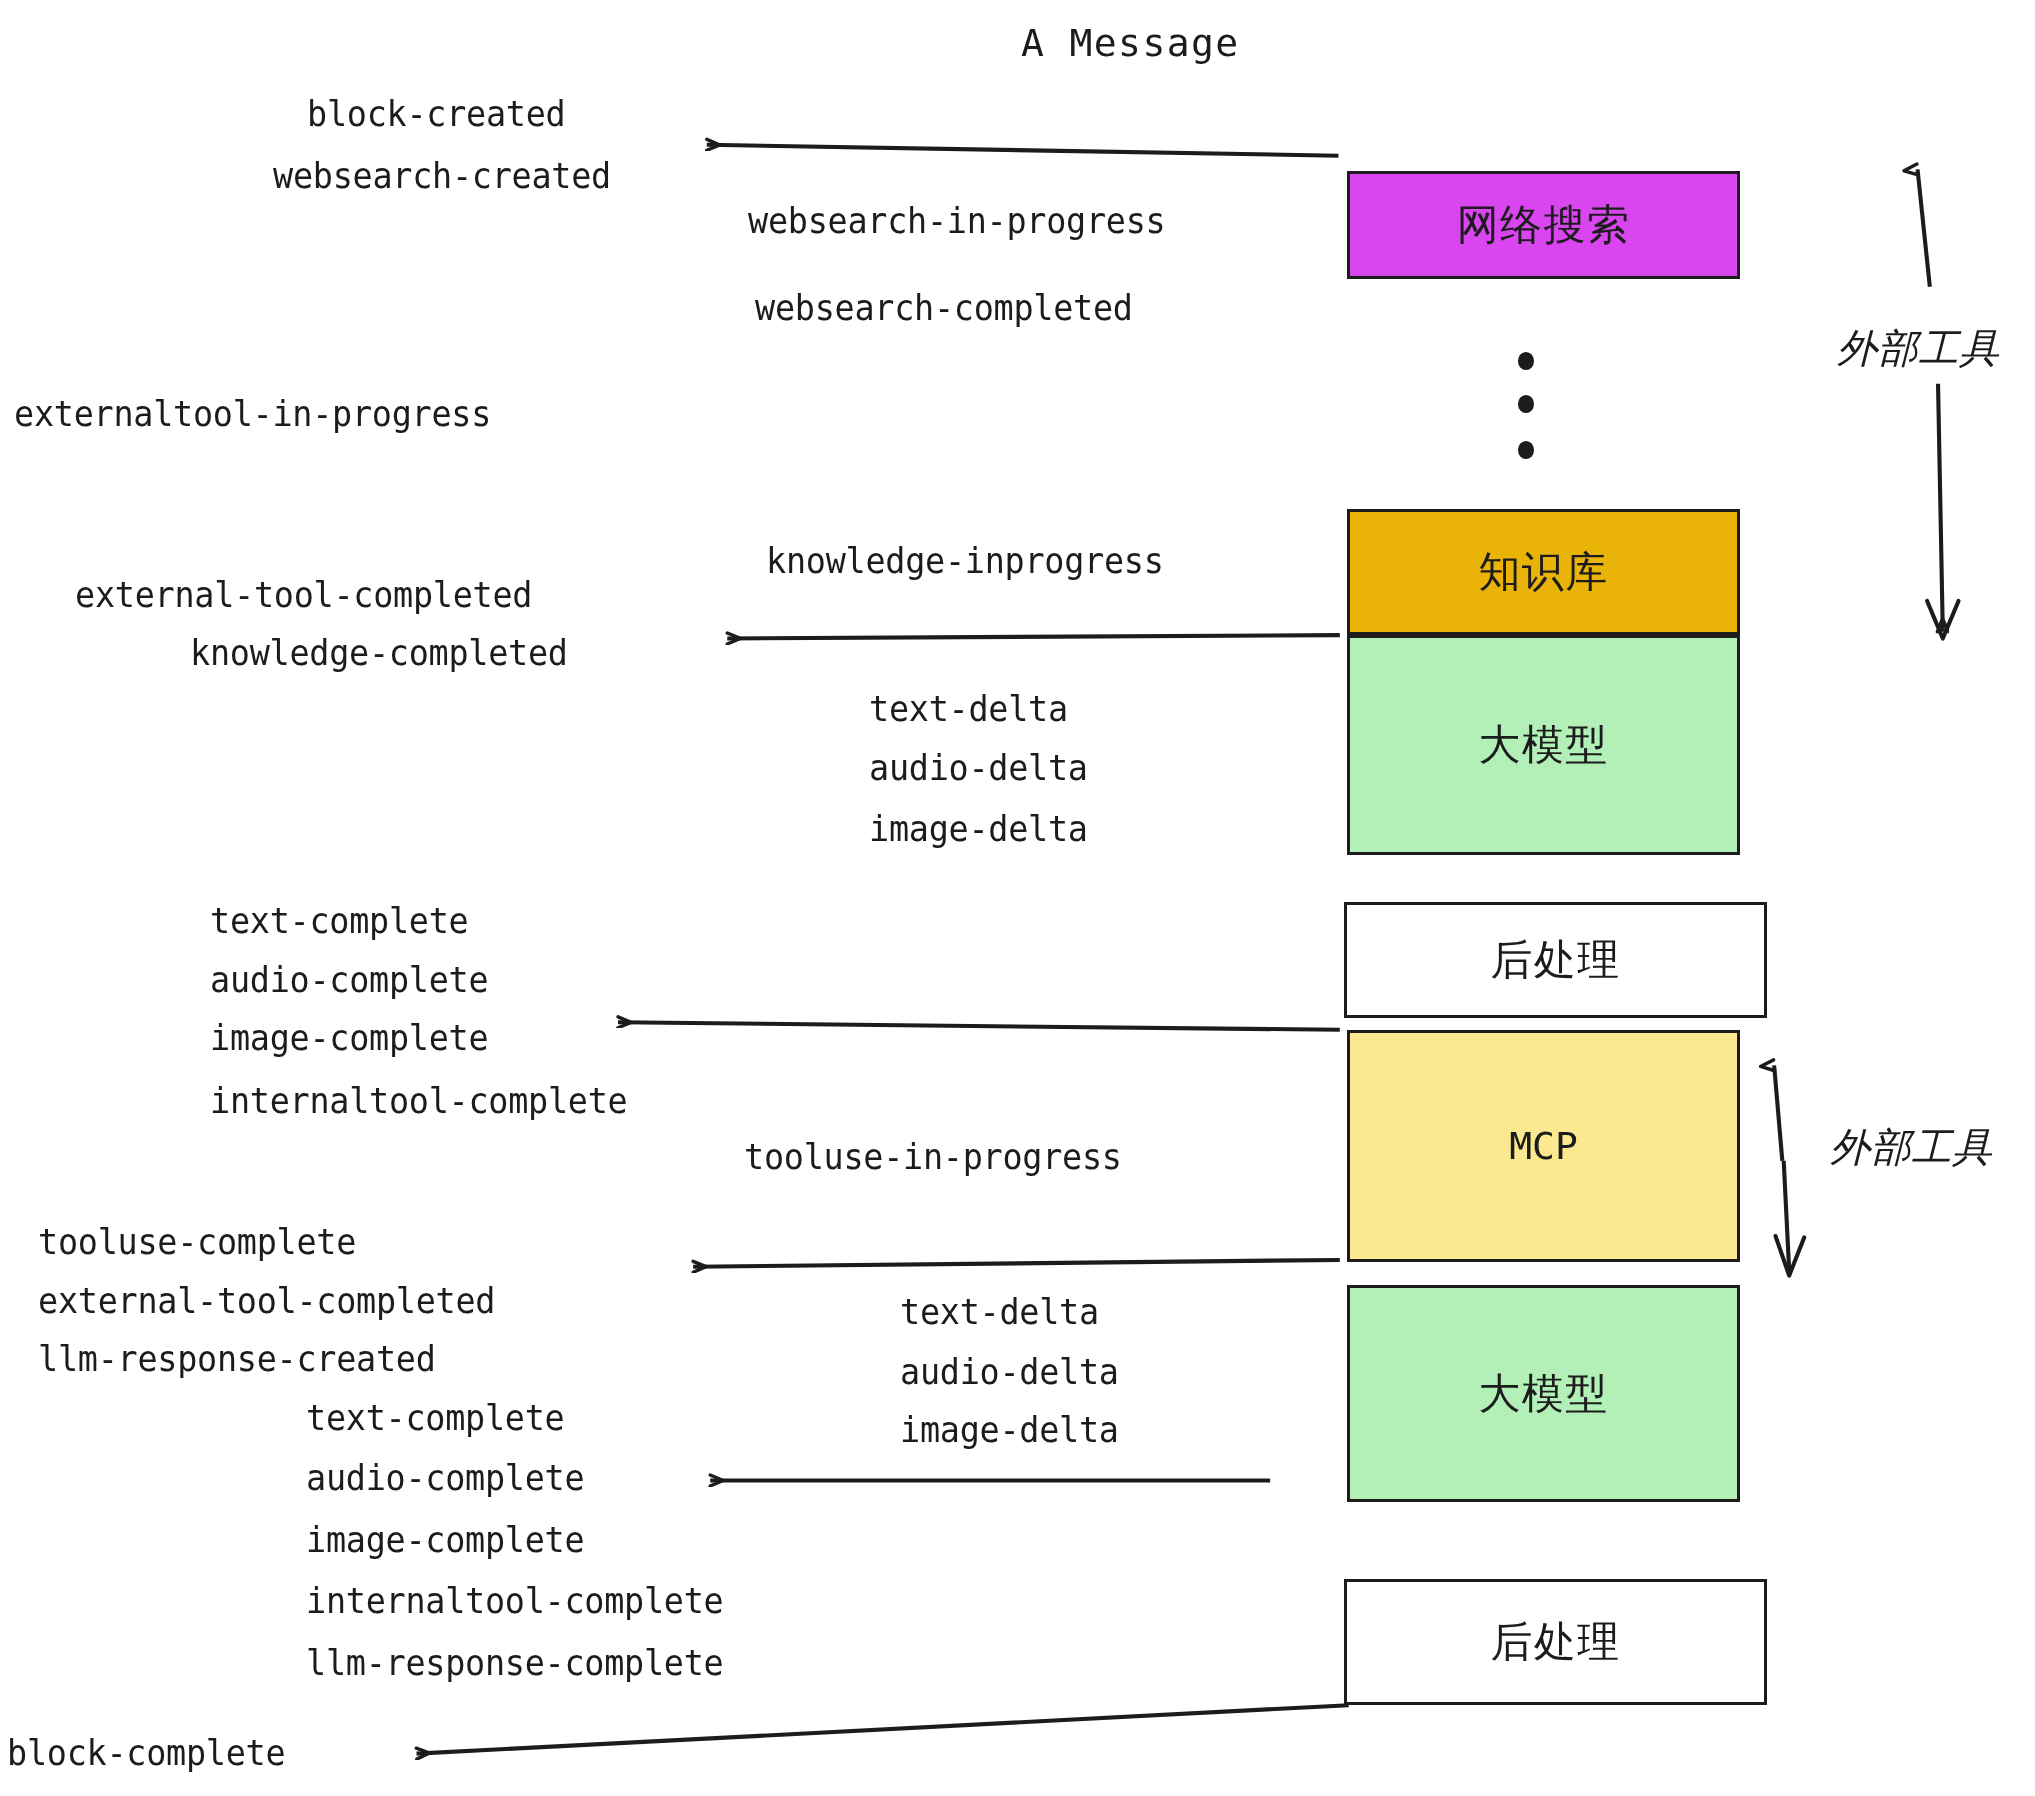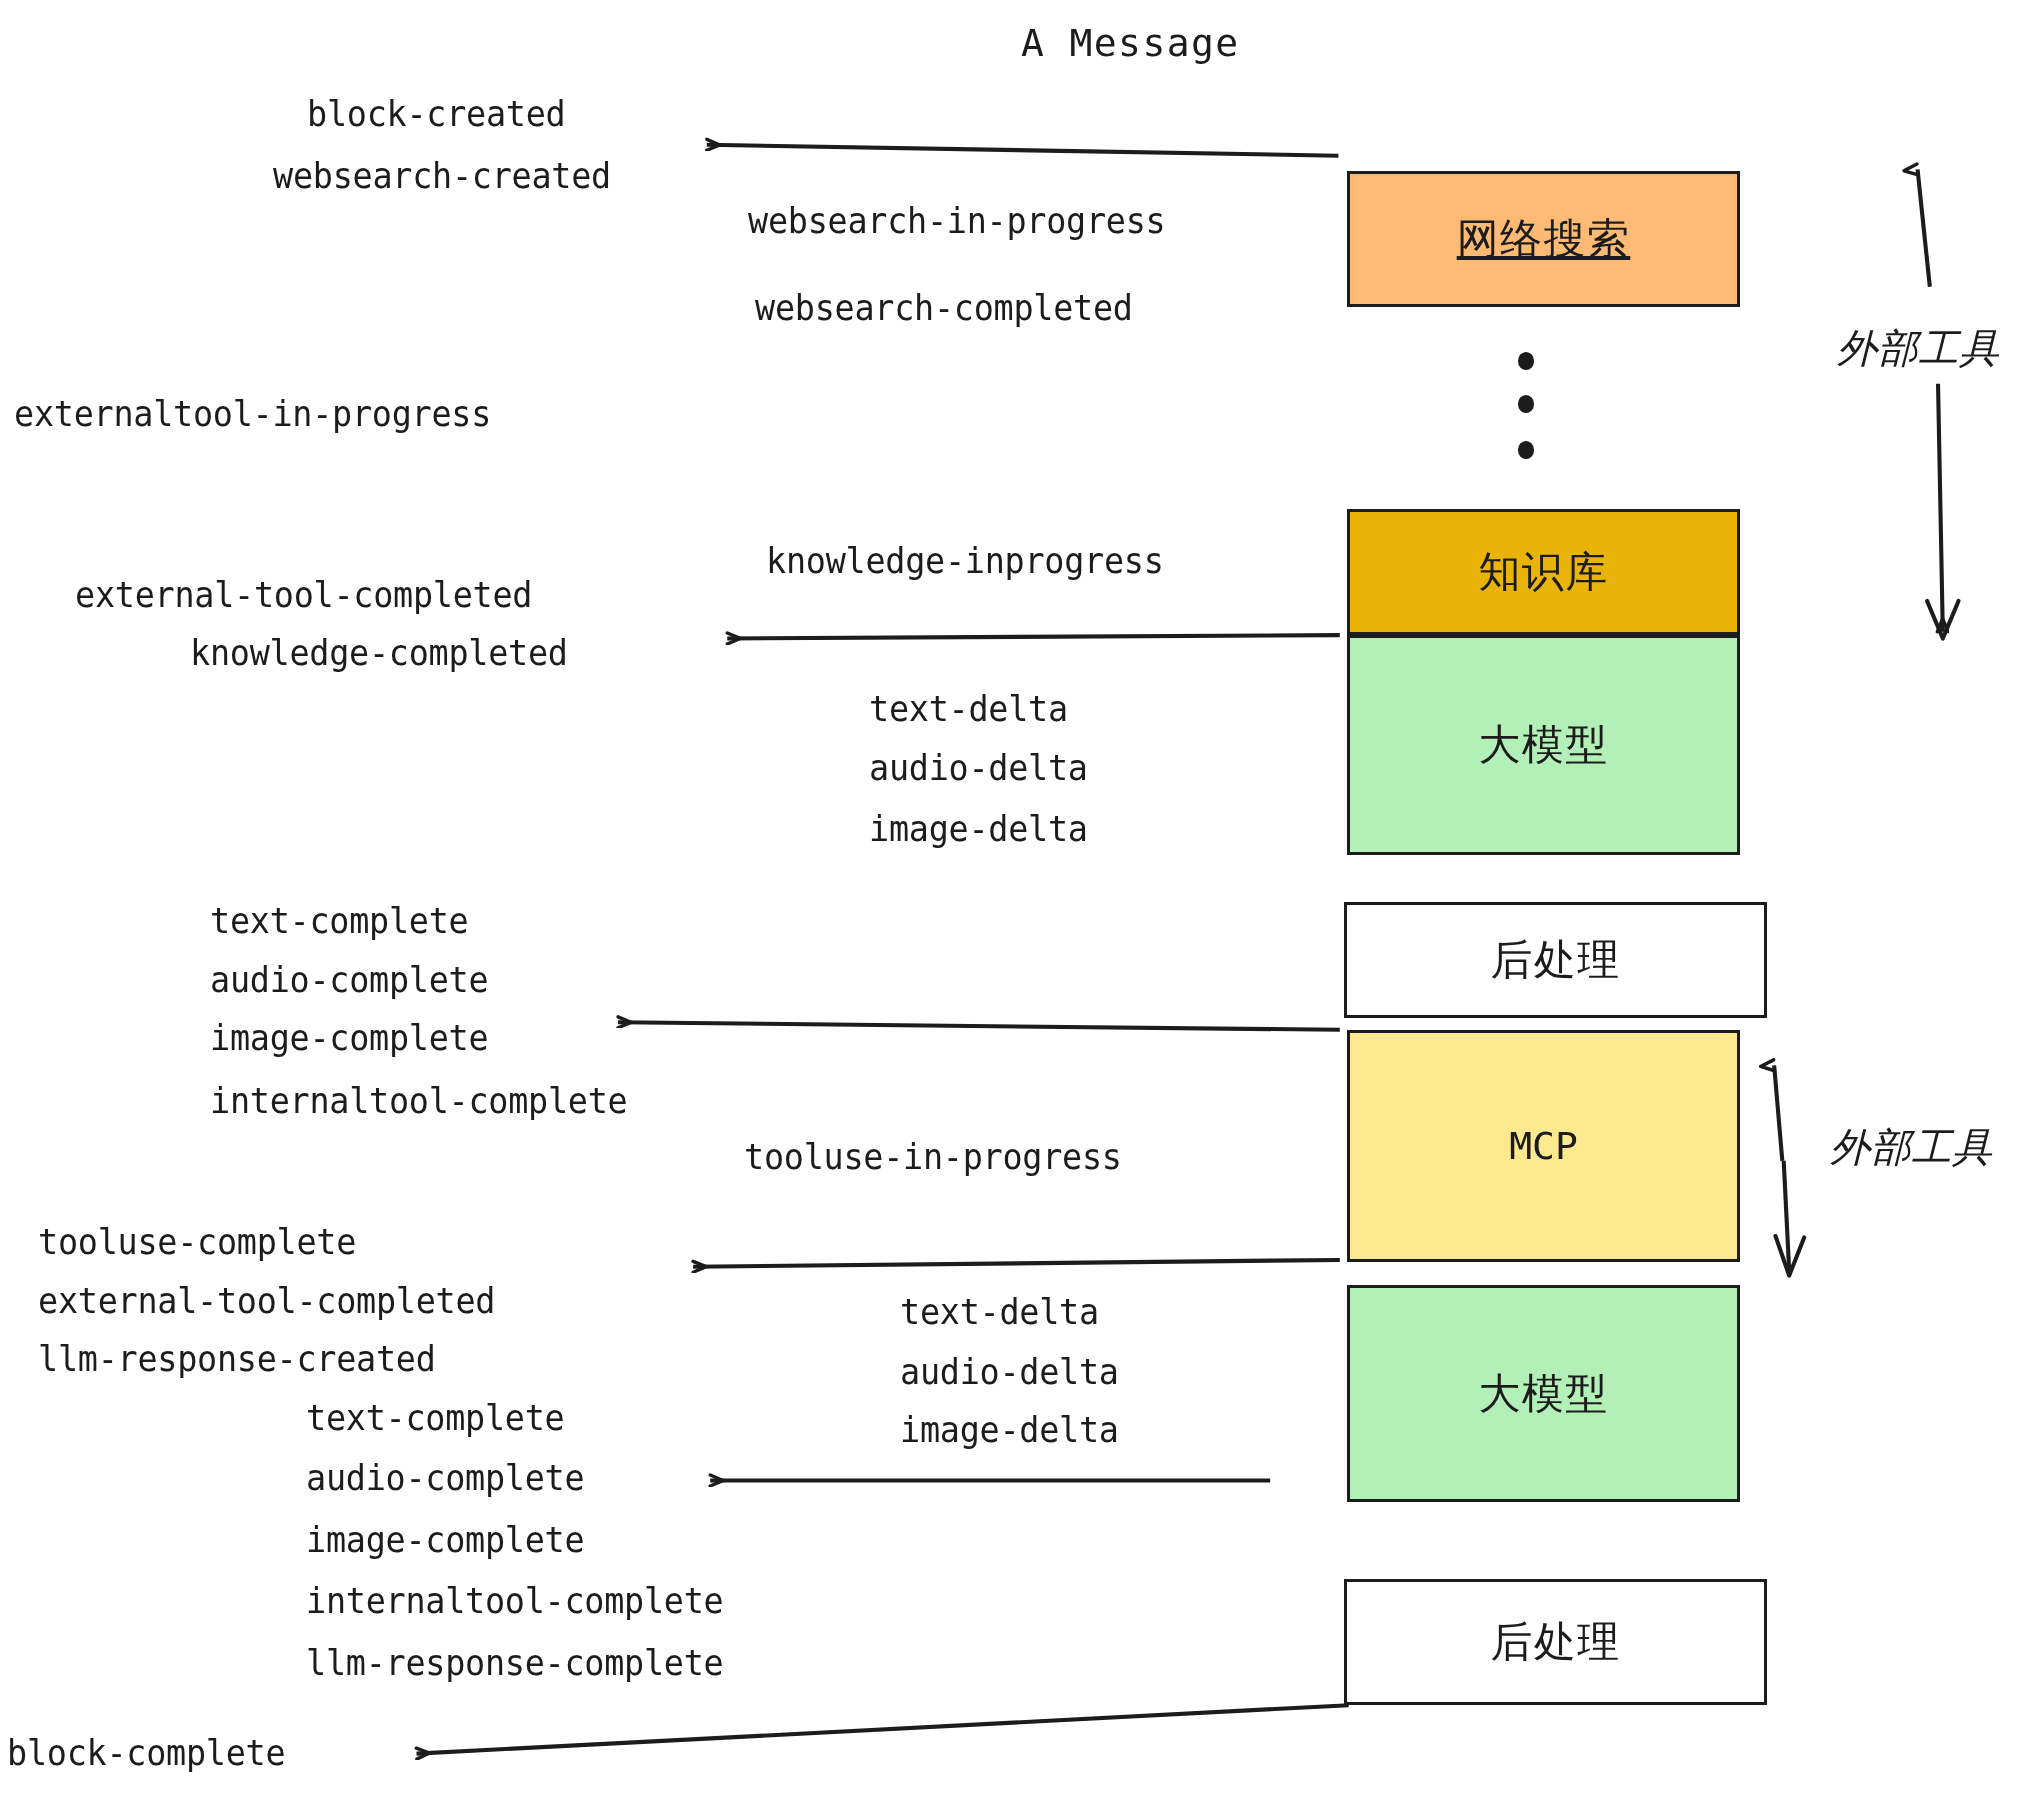--- a/index.html
+++ b/index.html
@@ -187,21 +187,21 @@
   <div class="evt" style="left:306px; top:1460px;">audio-complete</div>
 
   <div class="evt" style="left:306px; top:1522px;">image-complete</div>
 
   <div class="evt" style="left:306px; top:1583px;">internaltool-complete</div>
 
   <div class="evt" style="left:306px; top:1645px;">llm-response-complete</div>
 
   <div class="evt" style="left:6.8px; top:1735px;">block-complete</div>
 
-  <div class="box" style="left:1347px; top:171px; width:393px; height:136px; background:#fdba74;text-decoration:underline;">
+  <div class="box" style="left:1347px; top:171px; width:393px; height:108px; background:#d946ef;">
     <span class="boxlabel">网络搜索</span>
   </div>
 
   <div class="dot" style="left:1518px; top:352px;"></div>
   <div class="dot" style="left:1518px; top:395px;"></div>
   <div class="dot" style="left:1518px; top:441px;"></div>
 
   <div class="box" style="left:1347px; top:509px; width:393px; height:126px; background:#eab308;font-family:Liberation Serif, serif;">
     <span class="boxlabel">知识库</span>
   </div>

